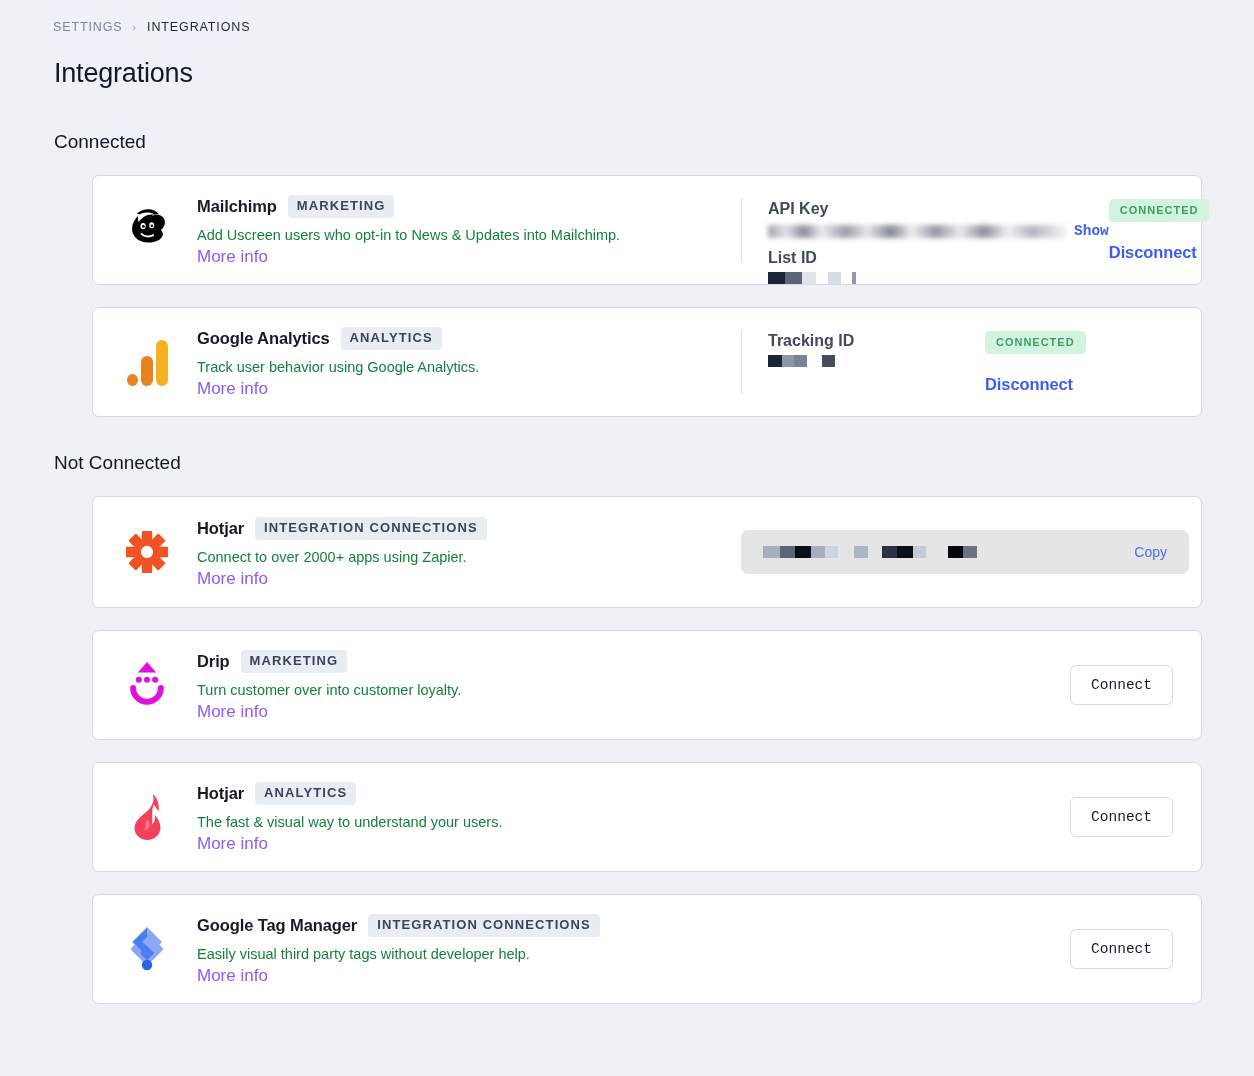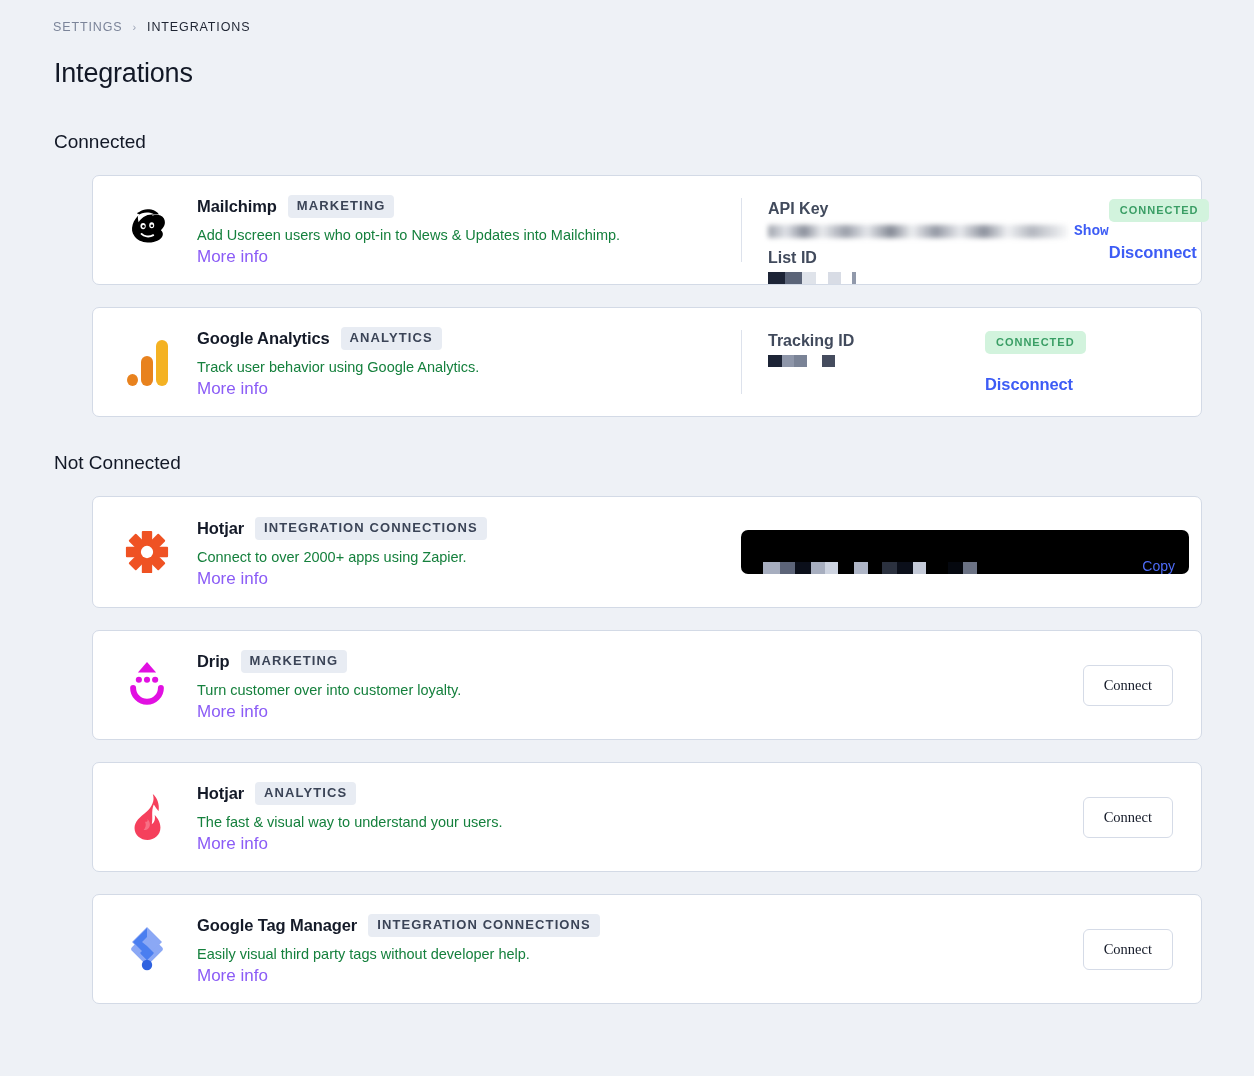--- a/index.html
+++ b/index.html
@@ -199,26 +199,26 @@
 
   
   .copy-area {
     flex: 1;
     display: flex;
     align-items: center;
     padding-right: 12px;
   }
   .copy-field {
     flex: 1;
-    background: #000000;
+    background: #e5e5e5;
     border-radius: 7px;
     height: 44px;
     display: flex;
-    align-items: flex-end;
-    padding: 0 14px 0 22px;
+    align-items: center;
+    padding: 0 22px 0 22px;
     gap: 0;
   }
   .copy-blocks { display: flex; align-items: center; flex: 1; height: 13px; }
   .copy-link {
     font-size: 14px;
     color: #4d6af5;
     cursor: pointer;
     font-weight: 400;
   }
 
@@ -232,21 +232,21 @@
   }
   .connect-btn {
     background: #ffffff;
     border: 1px solid #d5dbe7;
     border-radius: 6px;
     font-size: 14.5px;
     color: #141a28;
     font-weight: 400;
     padding: 11px 20px;
     cursor: pointer;
-    font-family: Liberation Serif, serif;
+    font-family: Liberation Mono, monospace;
   }
 
   
   .ga-bars { display: flex; align-items: flex-end; gap: 3px; height: 48px; }
   .ga-b1 { width: 11px; height: 12px; background: #e8821e; border-radius: 50%; }
   .ga-b2 { width: 12px; height: 30px; background: #e8821e; border-radius: 6px; }
   .ga-b3 { width: 12px; height: 46px; background: #f4b223; border-radius: 6px; }
 
   .drip-icon { position: relative; width: 46px; height: 50px; }
 

